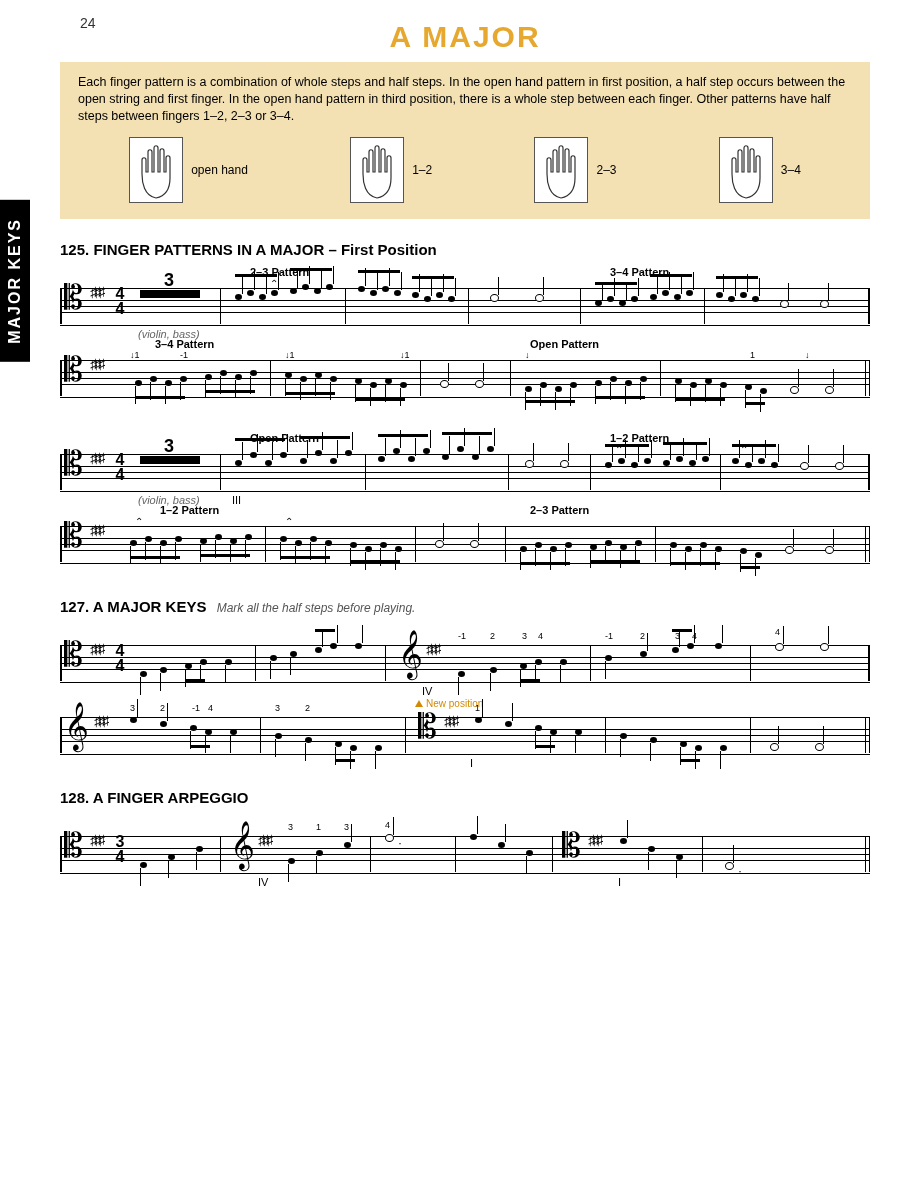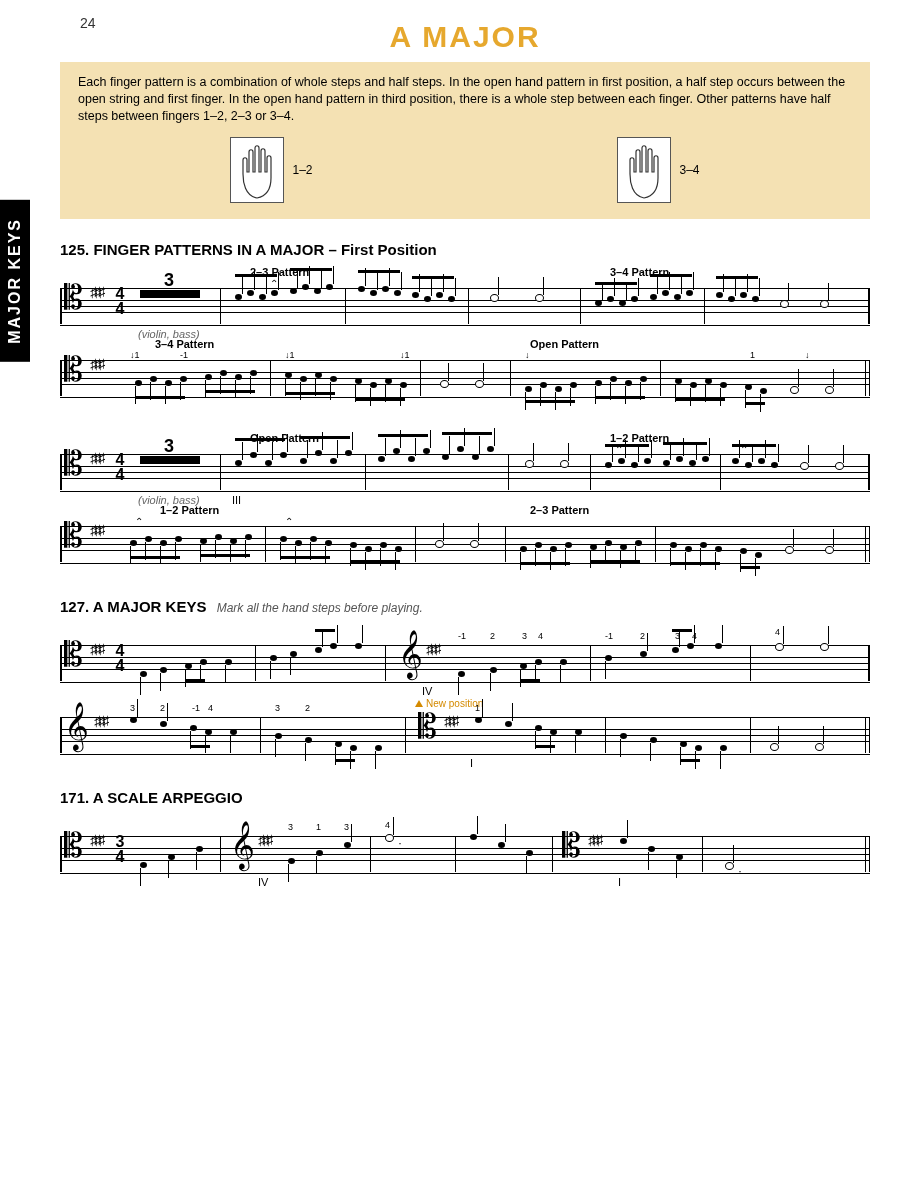--- a/index.html
+++ b/index.html
@@ -166,21 +166,37 @@
 
   <div class="tan-box">
     <div>Each finger pattern is a combination of whole steps and half steps. In the open hand pattern in first position, a half step occurs between the open string and first finger. In the open hand pattern in third position, there is a whole step between each finger. Other patterns have half steps between fingers 1–2, 2–3 or 3–4.</div>
     <div class="hands">
       <div class="hand-item">
         <div class="hand-box">
           <svg class="hand-svg" viewBox="0 0 52 64">
               <path d="M26 60 C14 58 12 44 12 36 L12 22 C12 19 16 19 16 22 L16 34 L18 34 L18 14 C18 11 22 11 22 14 L22 34 L24 34 L24 10 C24 7 28 7 28 10 L28 34 L30 34 L30 13 C30 10 34 10 34 13 L34 34 L36 34 L36 20 C36 17 40 17 40 20 L40 40 C40 50 36 58 26 60 Z" fill="none" stroke="#333" stroke-width="1.2"></path>
             </svg>
         </div>
+        <span class="hand-label">open hand</span>
+      </div>
+      <div class="hand-item">
+        <div class="hand-box">
+          <svg class="hand-svg" viewBox="0 0 52 64">
+              <path d="M26 60 C14 58 12 44 12 36 L12 22 C12 19 16 19 16 22 L16 34 L18 34 L18 14 C18 11 22 11 22 14 L22 34 L24 34 L24 10 C24 7 28 7 28 10 L28 34 L30 34 L30 13 C30 10 34 10 34 13 L34 34 L36 34 L36 20 C36 17 40 17 40 20 L40 40 C40 50 36 58 26 60 Z" fill="none" stroke="#333" stroke-width="1.2"></path>
+            </svg>
+        </div>
         <span class="hand-label">1–2</span>
+      </div>
+      <div class="hand-item">
+        <div class="hand-box">
+          <svg class="hand-svg" viewBox="0 0 52 64">
+              <path d="M26 60 C14 58 12 44 12 36 L12 22 C12 19 16 19 16 22 L16 34 L18 34 L18 14 C18 11 22 11 22 14 L22 34 L24 34 L24 10 C24 7 28 7 28 10 L28 34 L30 34 L30 13 C30 10 34 10 34 13 L34 34 L36 34 L36 20 C36 17 40 17 40 20 L40 40 C40 50 36 58 26 60 Z" fill="none" stroke="#333" stroke-width="1.2"></path>
+            </svg>
+        </div>
+        <span class="hand-label">2–3</span>
       </div>
       <div class="hand-item">
         <div class="hand-box">
           <svg class="hand-svg" viewBox="0 0 52 64">
               <path d="M26 60 C14 58 12 44 12 36 L12 22 C12 19 16 19 16 22 L16 34 L18 34 L18 14 C18 11 22 11 22 14 L22 34 L24 34 L24 10 C24 7 28 7 28 10 L28 34 L30 34 L30 13 C30 10 34 10 34 13 L34 34 L36 34 L36 20 C36 17 40 17 40 20 L40 40 C40 50 36 58 26 60 Z" fill="none" stroke="#333" stroke-width="1.2"></path>
             </svg>
         </div>
         <span class="hand-label">3–4</span>
       </div>
     </div>
@@ -435,21 +451,21 @@
         <div class="halfnote" style="left:765px; top:42px"></div>
         <div class="dbl-end"></div>
       </div>
     </div>
   </div>
 
   <div class="exercise">
     <div class="ex-heading">
       <span class="ex-num">127.</span>
       <span class="ex-title">A MAJOR KEYS</span>
-      <span class="ex-inst">Mark all the hand steps before playing.</span>
+      <span class="ex-inst">Mark all the half steps before playing.</span>
     </div>
     <div class="staff-block">
       <div class="staff-line">
         <div class="staff"></div>
         <div class="barline leftbar"></div>
         <div class="clef">𝄡</div>
         <div class="keysig">♯♯♯</div>
         <div class="timesig">4<br>4</div>
         <div class="note down" style="left:80px; top:48px"></div>
           <div class="note down" style="left:100px; top:44px"></div>
@@ -542,22 +558,22 @@
         <div class="barline" style="left:690px"></div>
         <div class="halfnote" style="left:710px; top:48px"></div>
         <div class="halfnote" style="left:755px; top:48px"></div>
         <div class="dbl-end"></div>
       </div>
     </div>
   </div>
 
   <div class="exercise">
     <div class="ex-heading">
-      <span class="ex-num">171.</span>
-      <span class="ex-title">A SCALE ARPEGGIO</span>
+      <span class="ex-num">128.</span>
+      <span class="ex-title">A FINGER ARPEGGIO</span>
     </div>
     <div class="staff-block">
       <div class="staff-line">
         <div class="staff"></div>
         <div class="barline leftbar"></div>
         <div class="clef">𝄡</div>
         <div class="keysig">♯♯♯</div>
         <div class="timesig">3<br>4</div>
         <div class="note down" style="left:80px; top:48px"></div>
         <div class="note down" style="left:108px; top:40px"></div>

